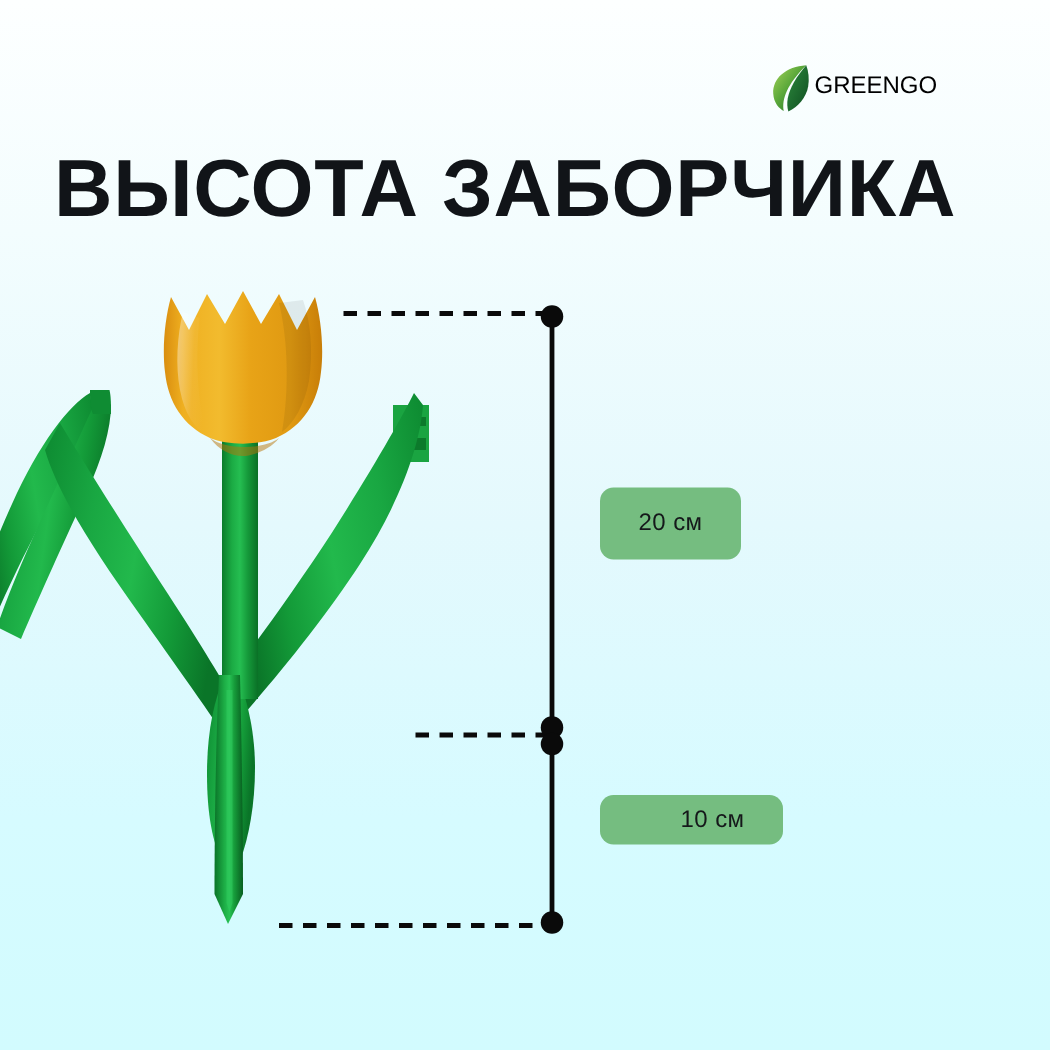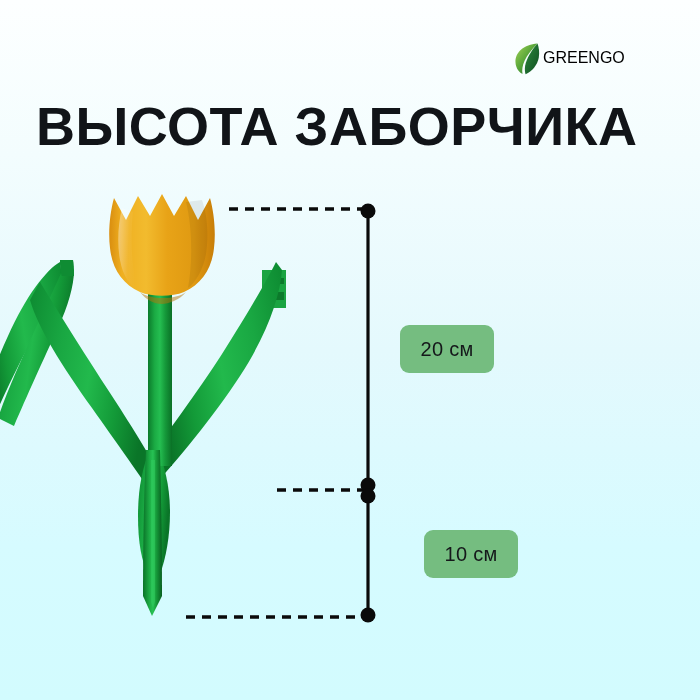--- a/index.html
+++ b/index.html
@@ -68,37 +68,38 @@
     height: 700px;
     pointer-events: none;
   }
 
   
   .badge {
     position: absolute;
     background: #75bd80;
     border-radius: 9px;
     color: #15181a;
-    font-size: 20px;
+    font-size: 16px;
     display: flex;
     align-items: center;
     justify-content: center;
     letter-spacing: 0.3px;
   }
   #badge-20 {
     left: 400px;
     top: 325px;
     width: 94px;
     height: 48px;
   }
   #badge-10 {
-    left: 424px;
+    left: 400px;
     top: 530px;
     width: 94px;
-    height: 48px;
+    height: 33px;
+    padding-left: 28px;
   }
 </style>
 </head>
 <body>
 
 <div id="page">
 
   <div id="title">ВЫСОТА ЗАБОРЧИКА</div>
 
   <div id="brand">

